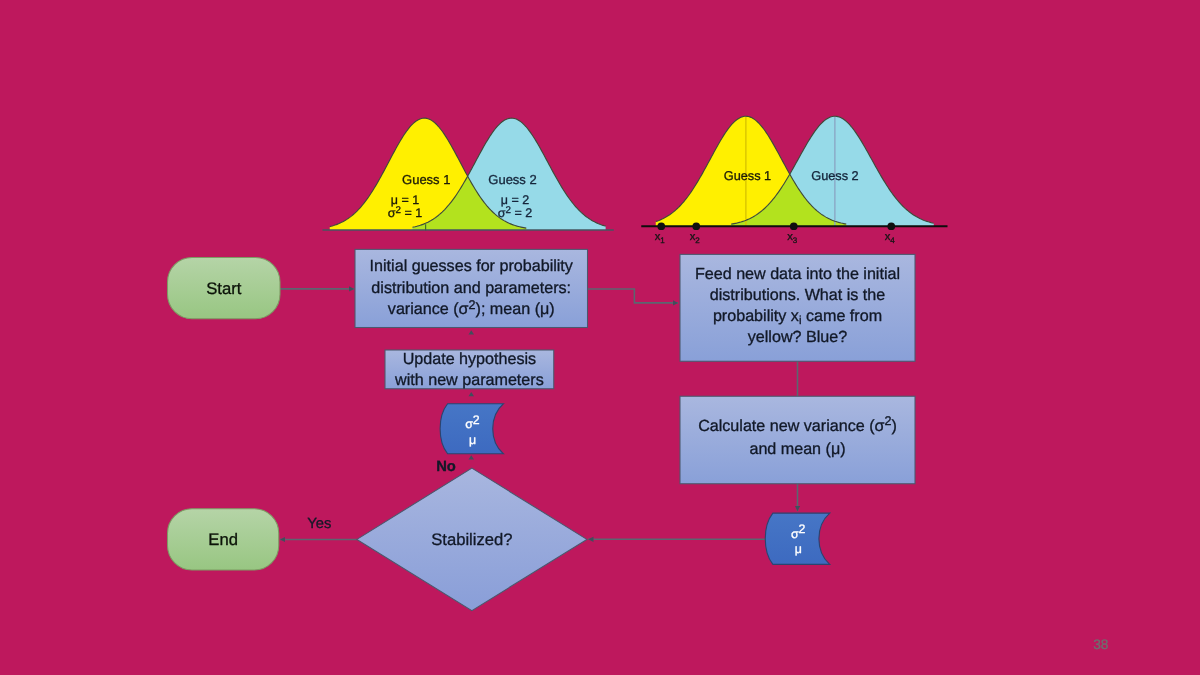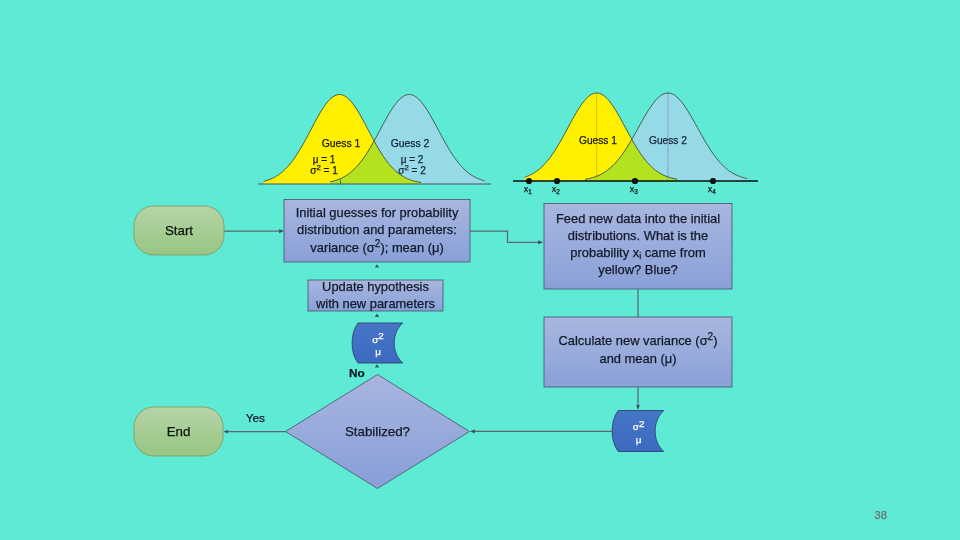--- a/index.html
+++ b/index.html
@@ -1,19 +1,19 @@
 <!DOCTYPE html>
 <html><head>
 <meta charset="utf-8">
 <title>EM algorithm flowchart slide</title>
 <style>
   html,body{margin:0;padding:0;}
   body{width:960px;height:540px;background:#ffffff;overflow:hidden;
        font-family:"Liberation Sans",sans-serif;}
-  #slide{position:relative;width:960px;height:540px;background:#5eead4;overflow:hidden;}
+  #slide{position:relative;width:960px;height:540px;background:#be185d;overflow:hidden;}
   svg#gfx{position:absolute;left:0;top:0;width:960px;height:540px;}
   svg#gfx text{-webkit-font-smoothing:antialiased;paint-order:stroke fill;
                stroke-width:0.25px;stroke-linejoin:round;
                font-family:"Liberation Sans",sans-serif;}
   .nodefill-green{fill:url(#gGreen);stroke:#7d9b63;stroke-width:.85;}
   .nodefill-blue {fill:url(#gBlue); stroke:#4b586e;stroke-width:.85;}
   .nodefill-diam {fill:url(#gDiamond);stroke:#4b586e;stroke-width:.85;}
   .nodefill-doc  {fill:url(#gDoc);  stroke:#2b4470;stroke-width:.9;}
   .conn{fill:none;stroke:#5b6670;stroke-width:1.25;marker-end:url(#ah);}
   .tip{fill:#414e5c;stroke:none;}

